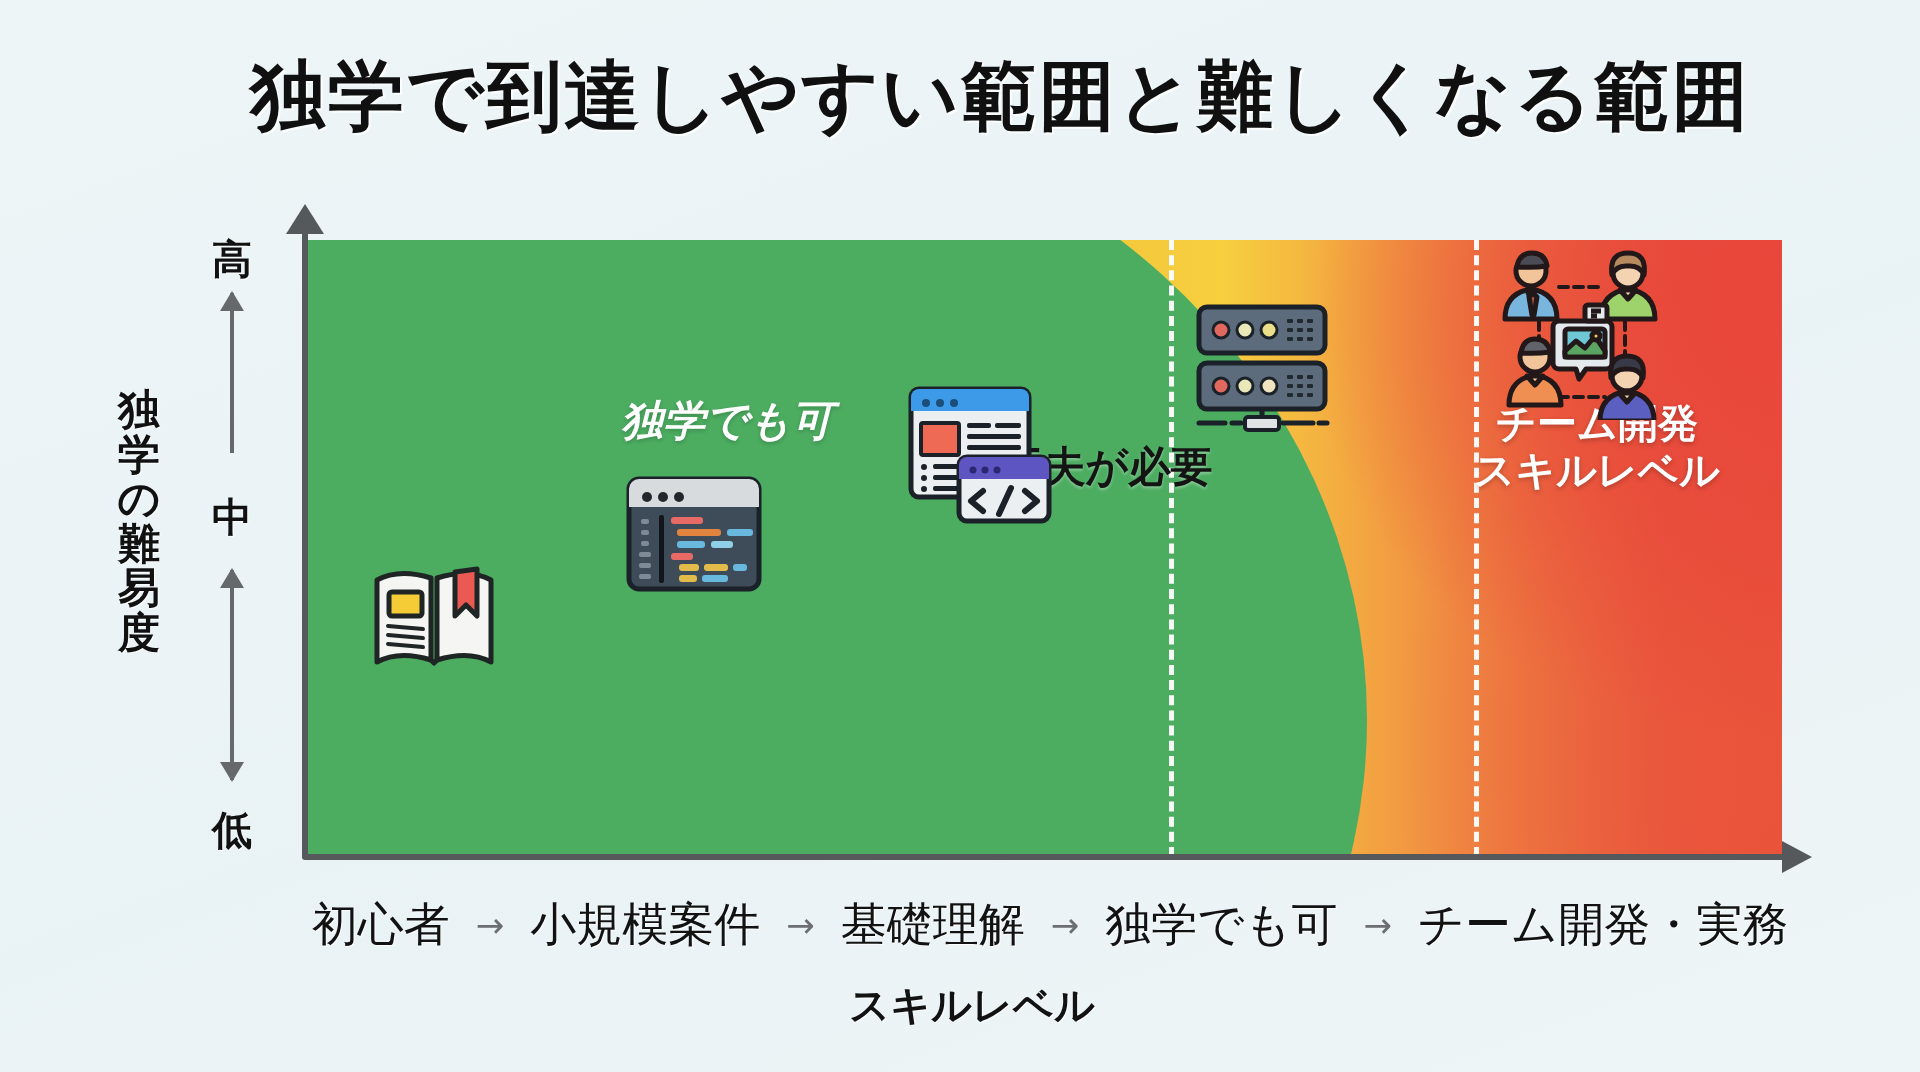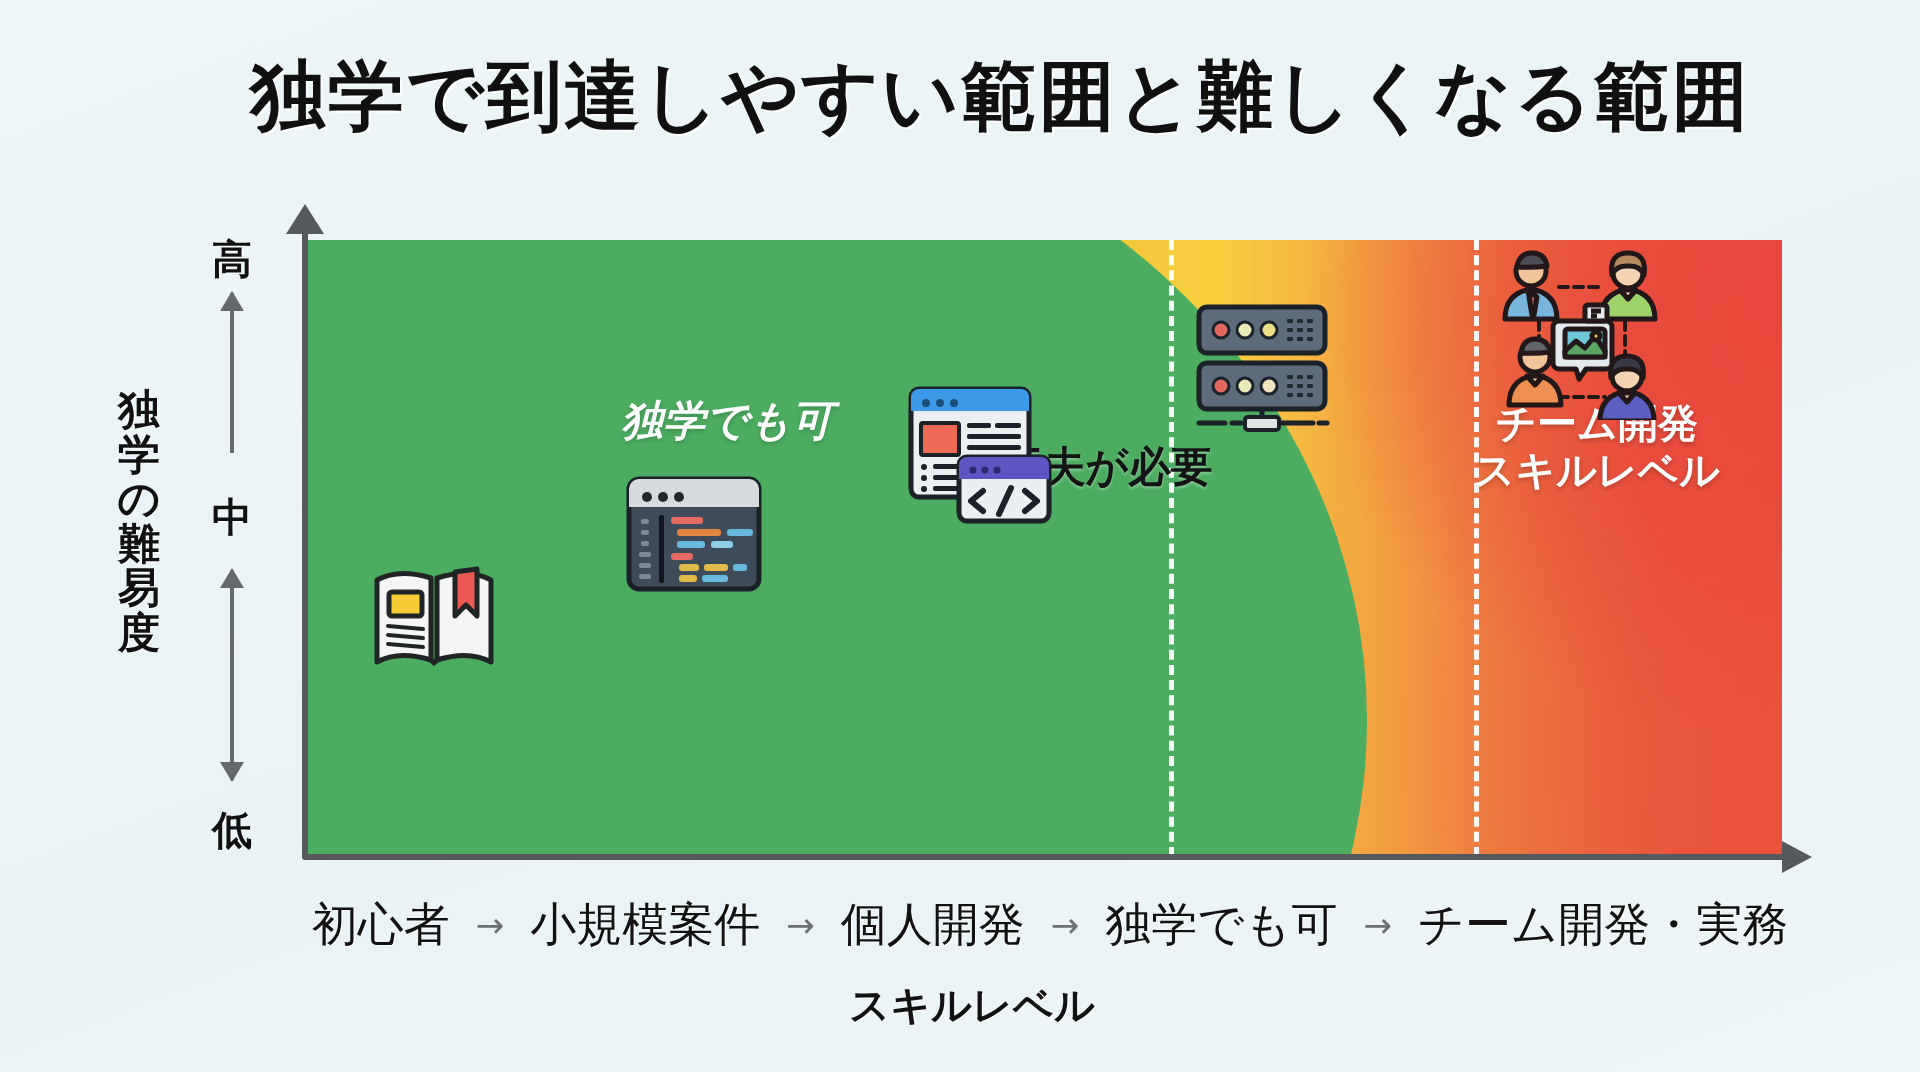--- a/index.html
+++ b/index.html
@@ -451,21 +451,21 @@
       <span>難</span>
       <span>易</span>
       <span>度</span>
     </div>
 
   <div id="x-labels">
     <span class="x-cat">初心者</span>
     <span class="x-arrow">→</span>
     <span class="x-cat">小規模案件</span>
     <span class="x-arrow">→</span>
-    <span class="x-cat">個人開発</span>
+    <span class="x-cat">基礎理解</span>
     <span class="x-arrow">→</span>
     <span class="x-cat">独学でも可</span>
     <span class="x-arrow">→</span>
     <span class="x-cat">チーム開発・実務</span>
   </div>
 
   <div id="x-title">スキルレベル</div>
 
 </div>
 

